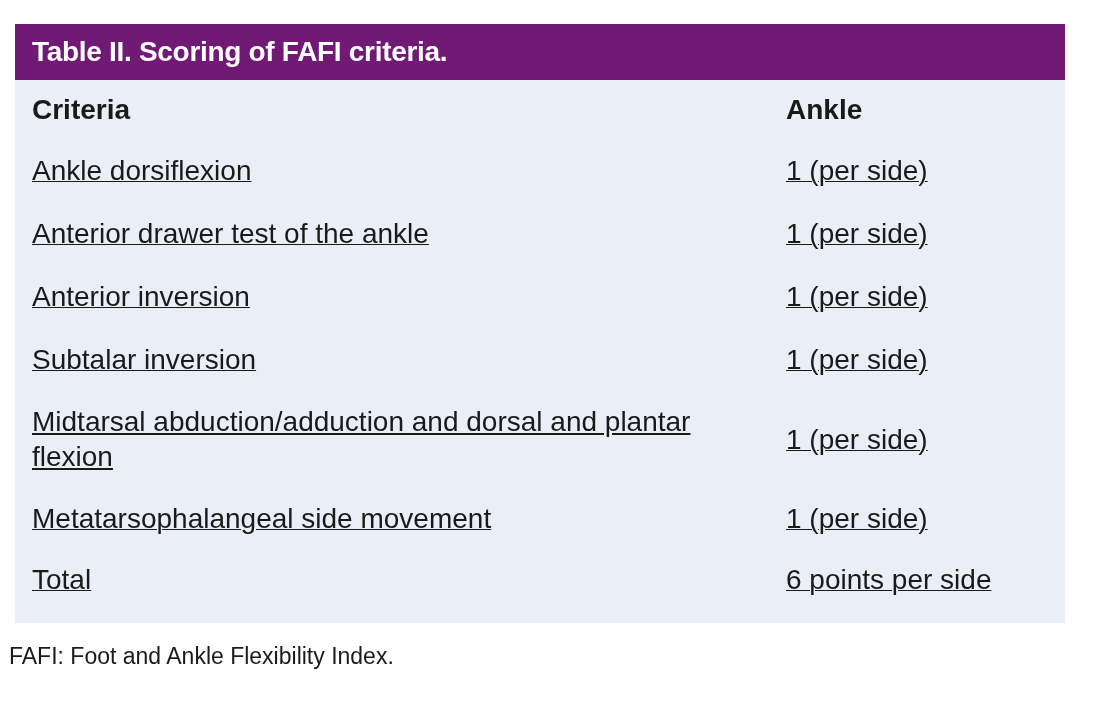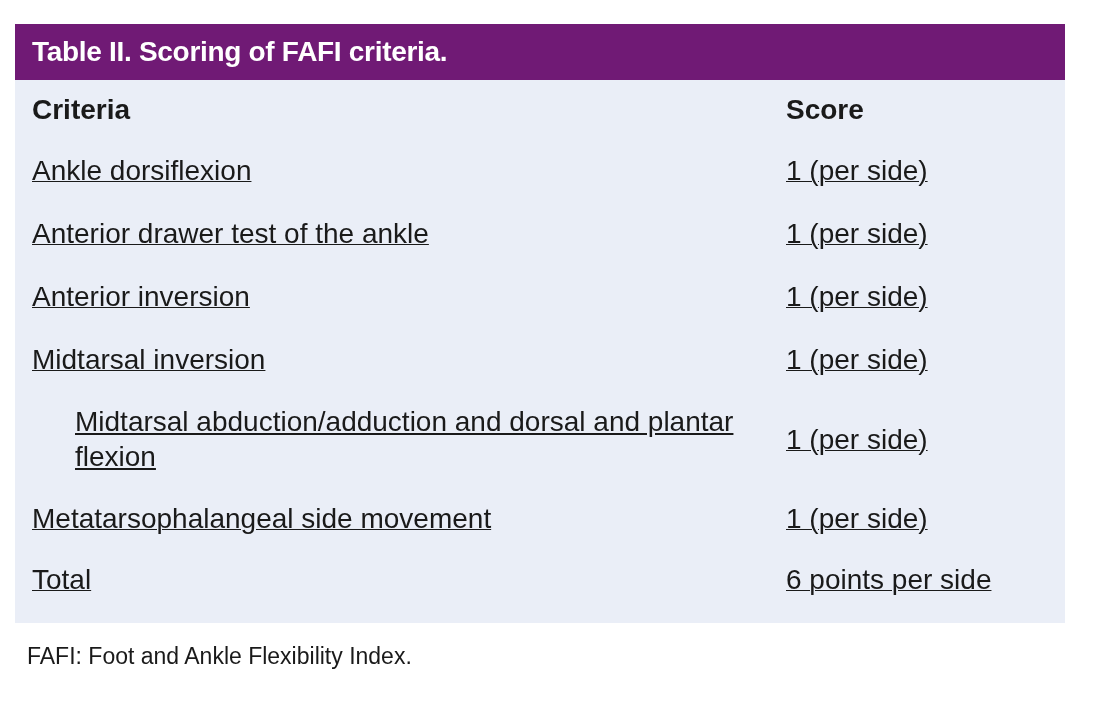--- a/index.html
+++ b/index.html
@@ -87,27 +87,26 @@
   tbody tr.row-total { height: 58px; }
 
   tbody td {
     font-weight: normal;
     text-decoration: underline;
   }
 
   .two-line {
     display: block;
     max-width: 700px;
-    margin-left: 43px;
   }
 
   
   .table-footnote {
     position: absolute;
-    left: 27px;
+    left: 9px;
     top: 643px;
     font-size: 23px;
     color: #1a1a1a;
     line-height: 1.2;
     white-space: nowrap;
   }
 </style>
 </head>
 <body>
 
@@ -122,21 +121,21 @@
       <colgroup>
         <col class="c-criteria">
         <col class="c-score">
       </colgroup>
       <thead>
         <tr>
           <th>
             <span class="cell-criteria">Criteria</span>
           </th>
           <th>
-            <span class="cell-score">Score</span>
+            <span class="cell-score">Ankle</span>
           </th>
         </tr>
       </thead>
       <tbody>
 
         <tr>
           <td>
             <span class="cell-criteria">Ankle dorsiflexion</span>
           </td>
           <td>
@@ -157,21 +156,21 @@
           <td>
             <span class="cell-criteria">Anterior inversion</span>
           </td>
           <td>
             <span class="cell-score">1 (per side)</span>
           </td>
         </tr>
 
         <tr>
           <td>
-            <span class="cell-criteria">Midtarsal inversion</span>
+            <span class="cell-criteria">Subtalar inversion</span>
           </td>
           <td>
             <span class="cell-score">1 (per side)</span>
           </td>
         </tr>
 
         <tr class="row-tall">
           <td>
             <span class="cell-criteria two-line">Midtarsal abduction/adduction and dorsal and plantar flexion</span>
           </td>

